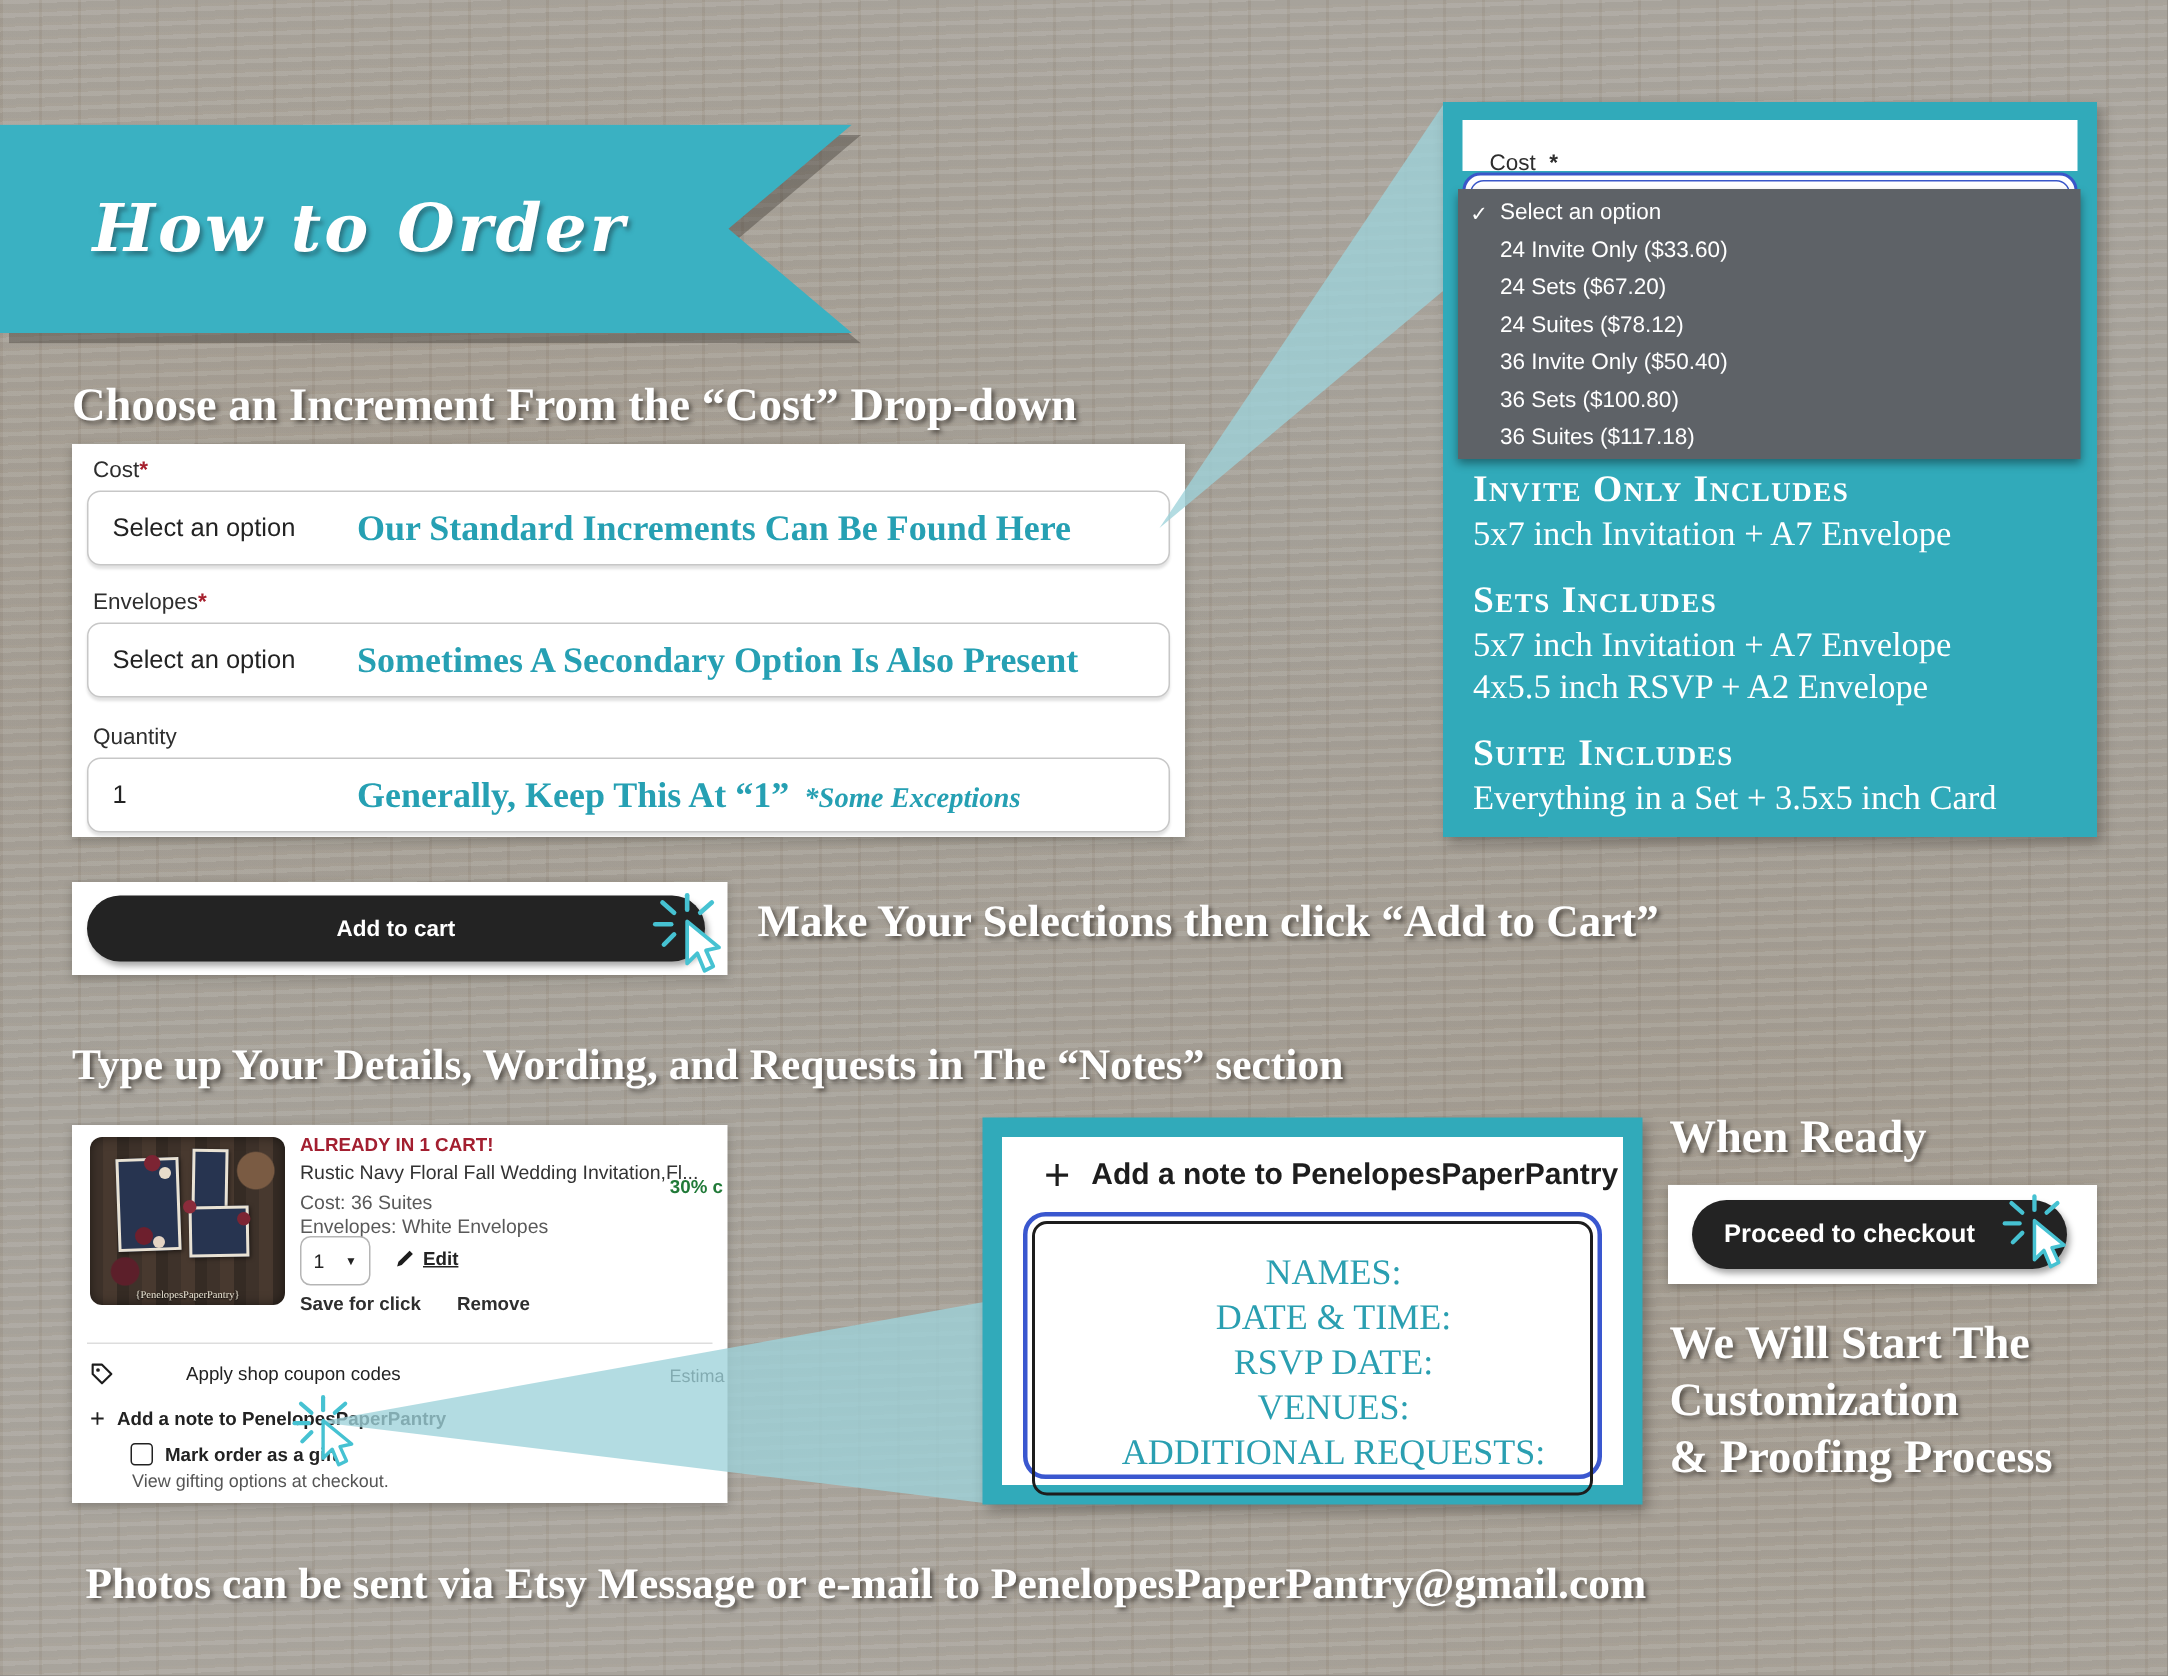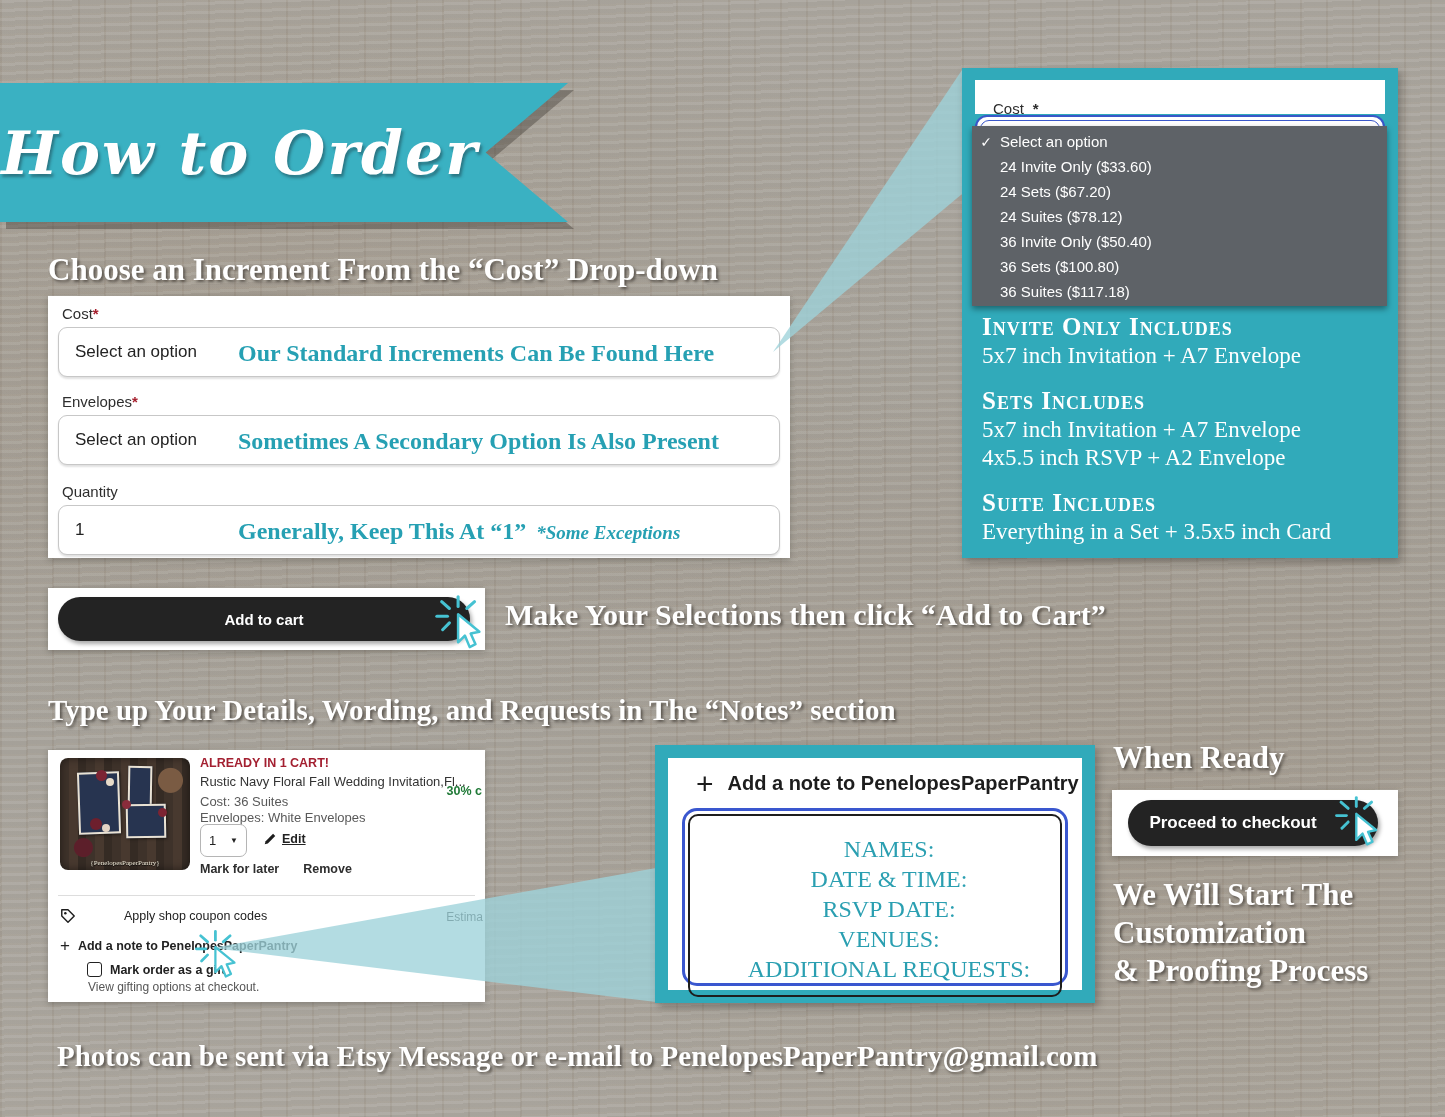--- a/index.html
+++ b/index.html
@@ -17,21 +17,21 @@
                text-shadow:2px 2px 3px rgba(40,35,30,0.6); }
   .abs{ position:absolute; }
 
   
   .ribbon{ left:0; top:83px; width:568px; height:139px; background:#3ab1c2;
            clip-path:polygon(0 0,100% 0,85.5% 50%,100% 100%,0 100%);
            display:flex; align-items:center; }
   .ribbon-shadow{ left:6px; top:90px; width:568px; height:139px; background:rgba(45,40,35,0.35);
            clip-path:polygon(0 0,100% 0,85.5% 50%,100% 100%,0 100%); }
   .ribbon-title{ width:480px; text-align:center; color:#fff; font-family:"DejaVu Serif", serif;
-           font-style:italic; font-weight:bold; font-size:60px; letter-spacing:2px;
+           font-style:italic; font-weight:bold; font-size:44px; letter-spacing:2px;
            text-shadow:2px 3px 3px rgba(30,70,80,0.55); }
 
   
   .card{ background:#fff; box-shadow:0 2px 6px rgba(50,45,40,0.3); }
   .form-card{ left:48px; top:296px; width:742px; height:262px; }
   .f-label{ position:absolute; left:14px; font-size:15px; color:#2e2e2e; }
   .req{ color:#a6202e; font-weight:bold; }
   .select-box{ position:absolute; left:10px; width:722px; height:50px; background:#fff;
            border:1px solid #c7c7c7; border-radius:9px; box-shadow:0 2px 2px rgba(0,0,0,0.12);
            display:flex; align-items:center; }
@@ -254,21 +254,21 @@
       <span>1</span>
         <span class="caret">▼</span>
     </div>
     <div class="edit-link">
       <svg width="14" height="14" viewBox="0 0 16 16">
         <path d="M2 14 L3 10.5 L11.5 2 L14 4.5 L5.5 13 Z" fill="#1d1d1d"></path>
       </svg>
       <span>Edit</span>
     </div>
     <div class="cart-actions">
-      <span>Mark for later</span>
+      <span>Save for click</span>
       <span>Remove</span>
     </div>
     <div class="divider"></div>
     <div class="cart-row" style="top:158px;">
       <svg width="16" height="16" viewBox="0 0 18 18">
         <path d="M2 2 L9 2 L16 9 L9 16 L2 9 Z" fill="none" stroke="#1d1d1d" stroke-width="1.6" stroke-linejoin="round"></path>
         <circle cx="6" cy="6" r="1.4" fill="#1d1d1d"></circle>
       </svg>
       <span style="font-weight:normal;margin-left:40px;">Apply shop coupon codes</span>
     </div>

